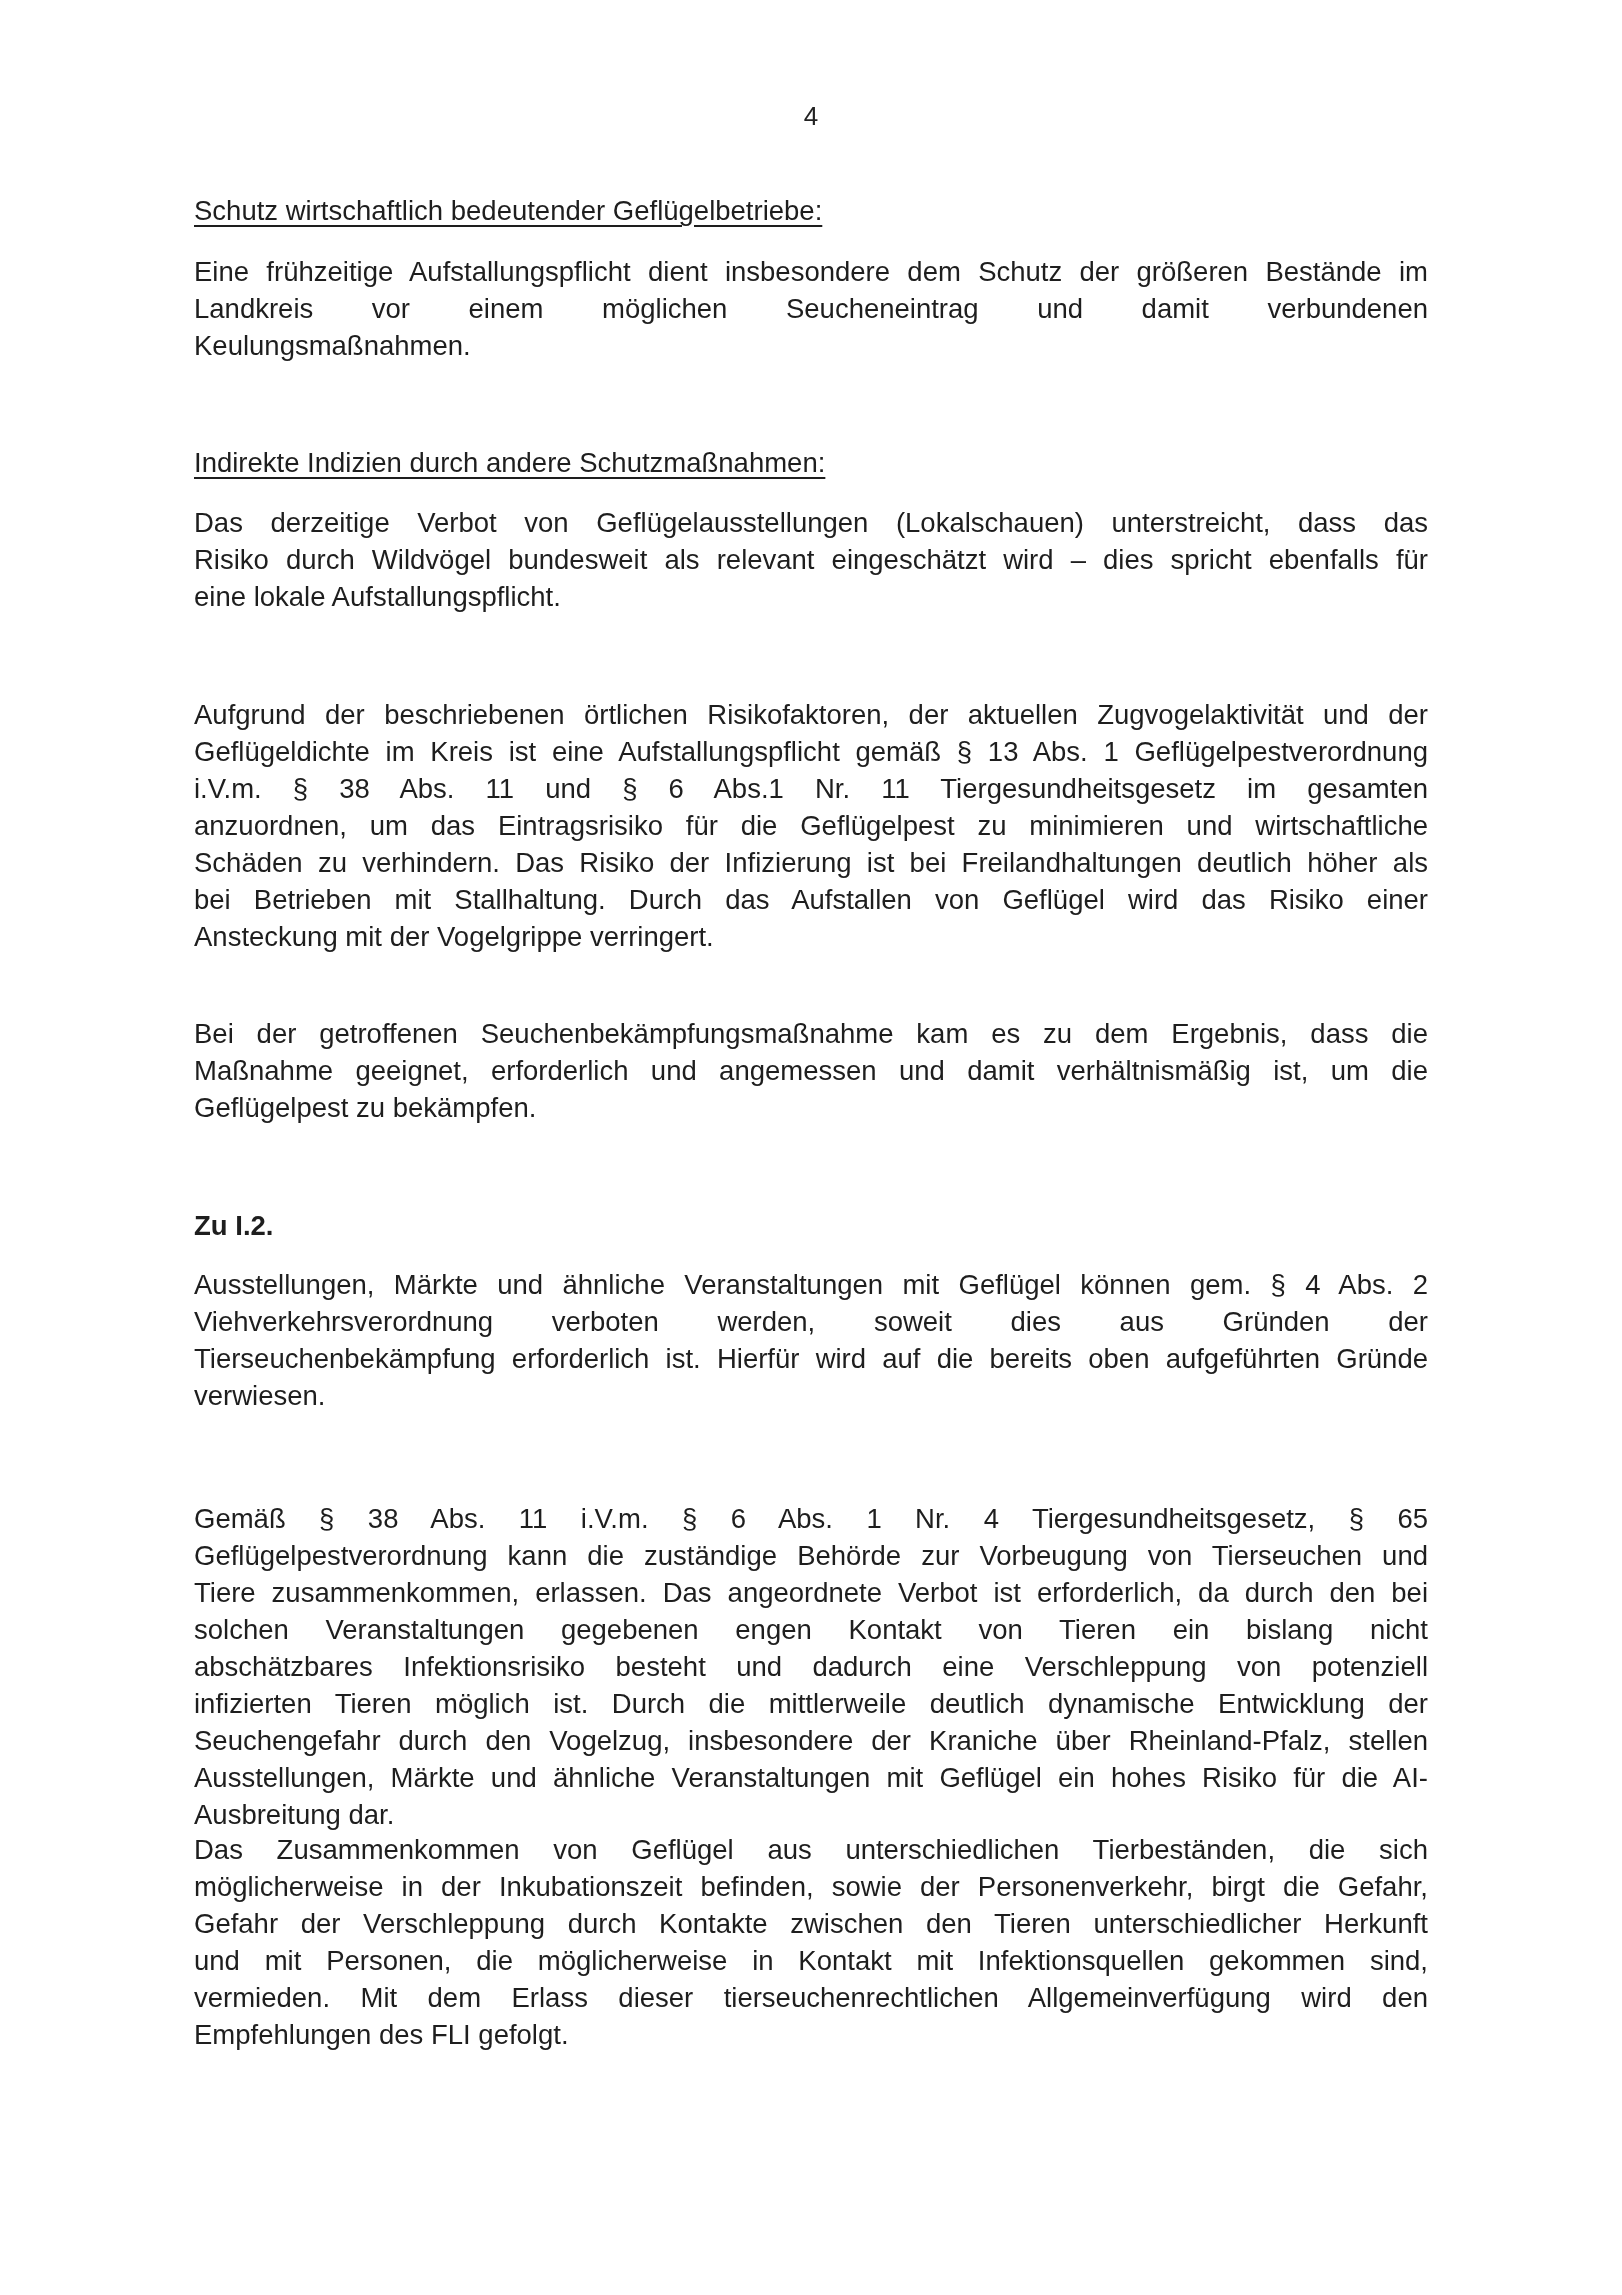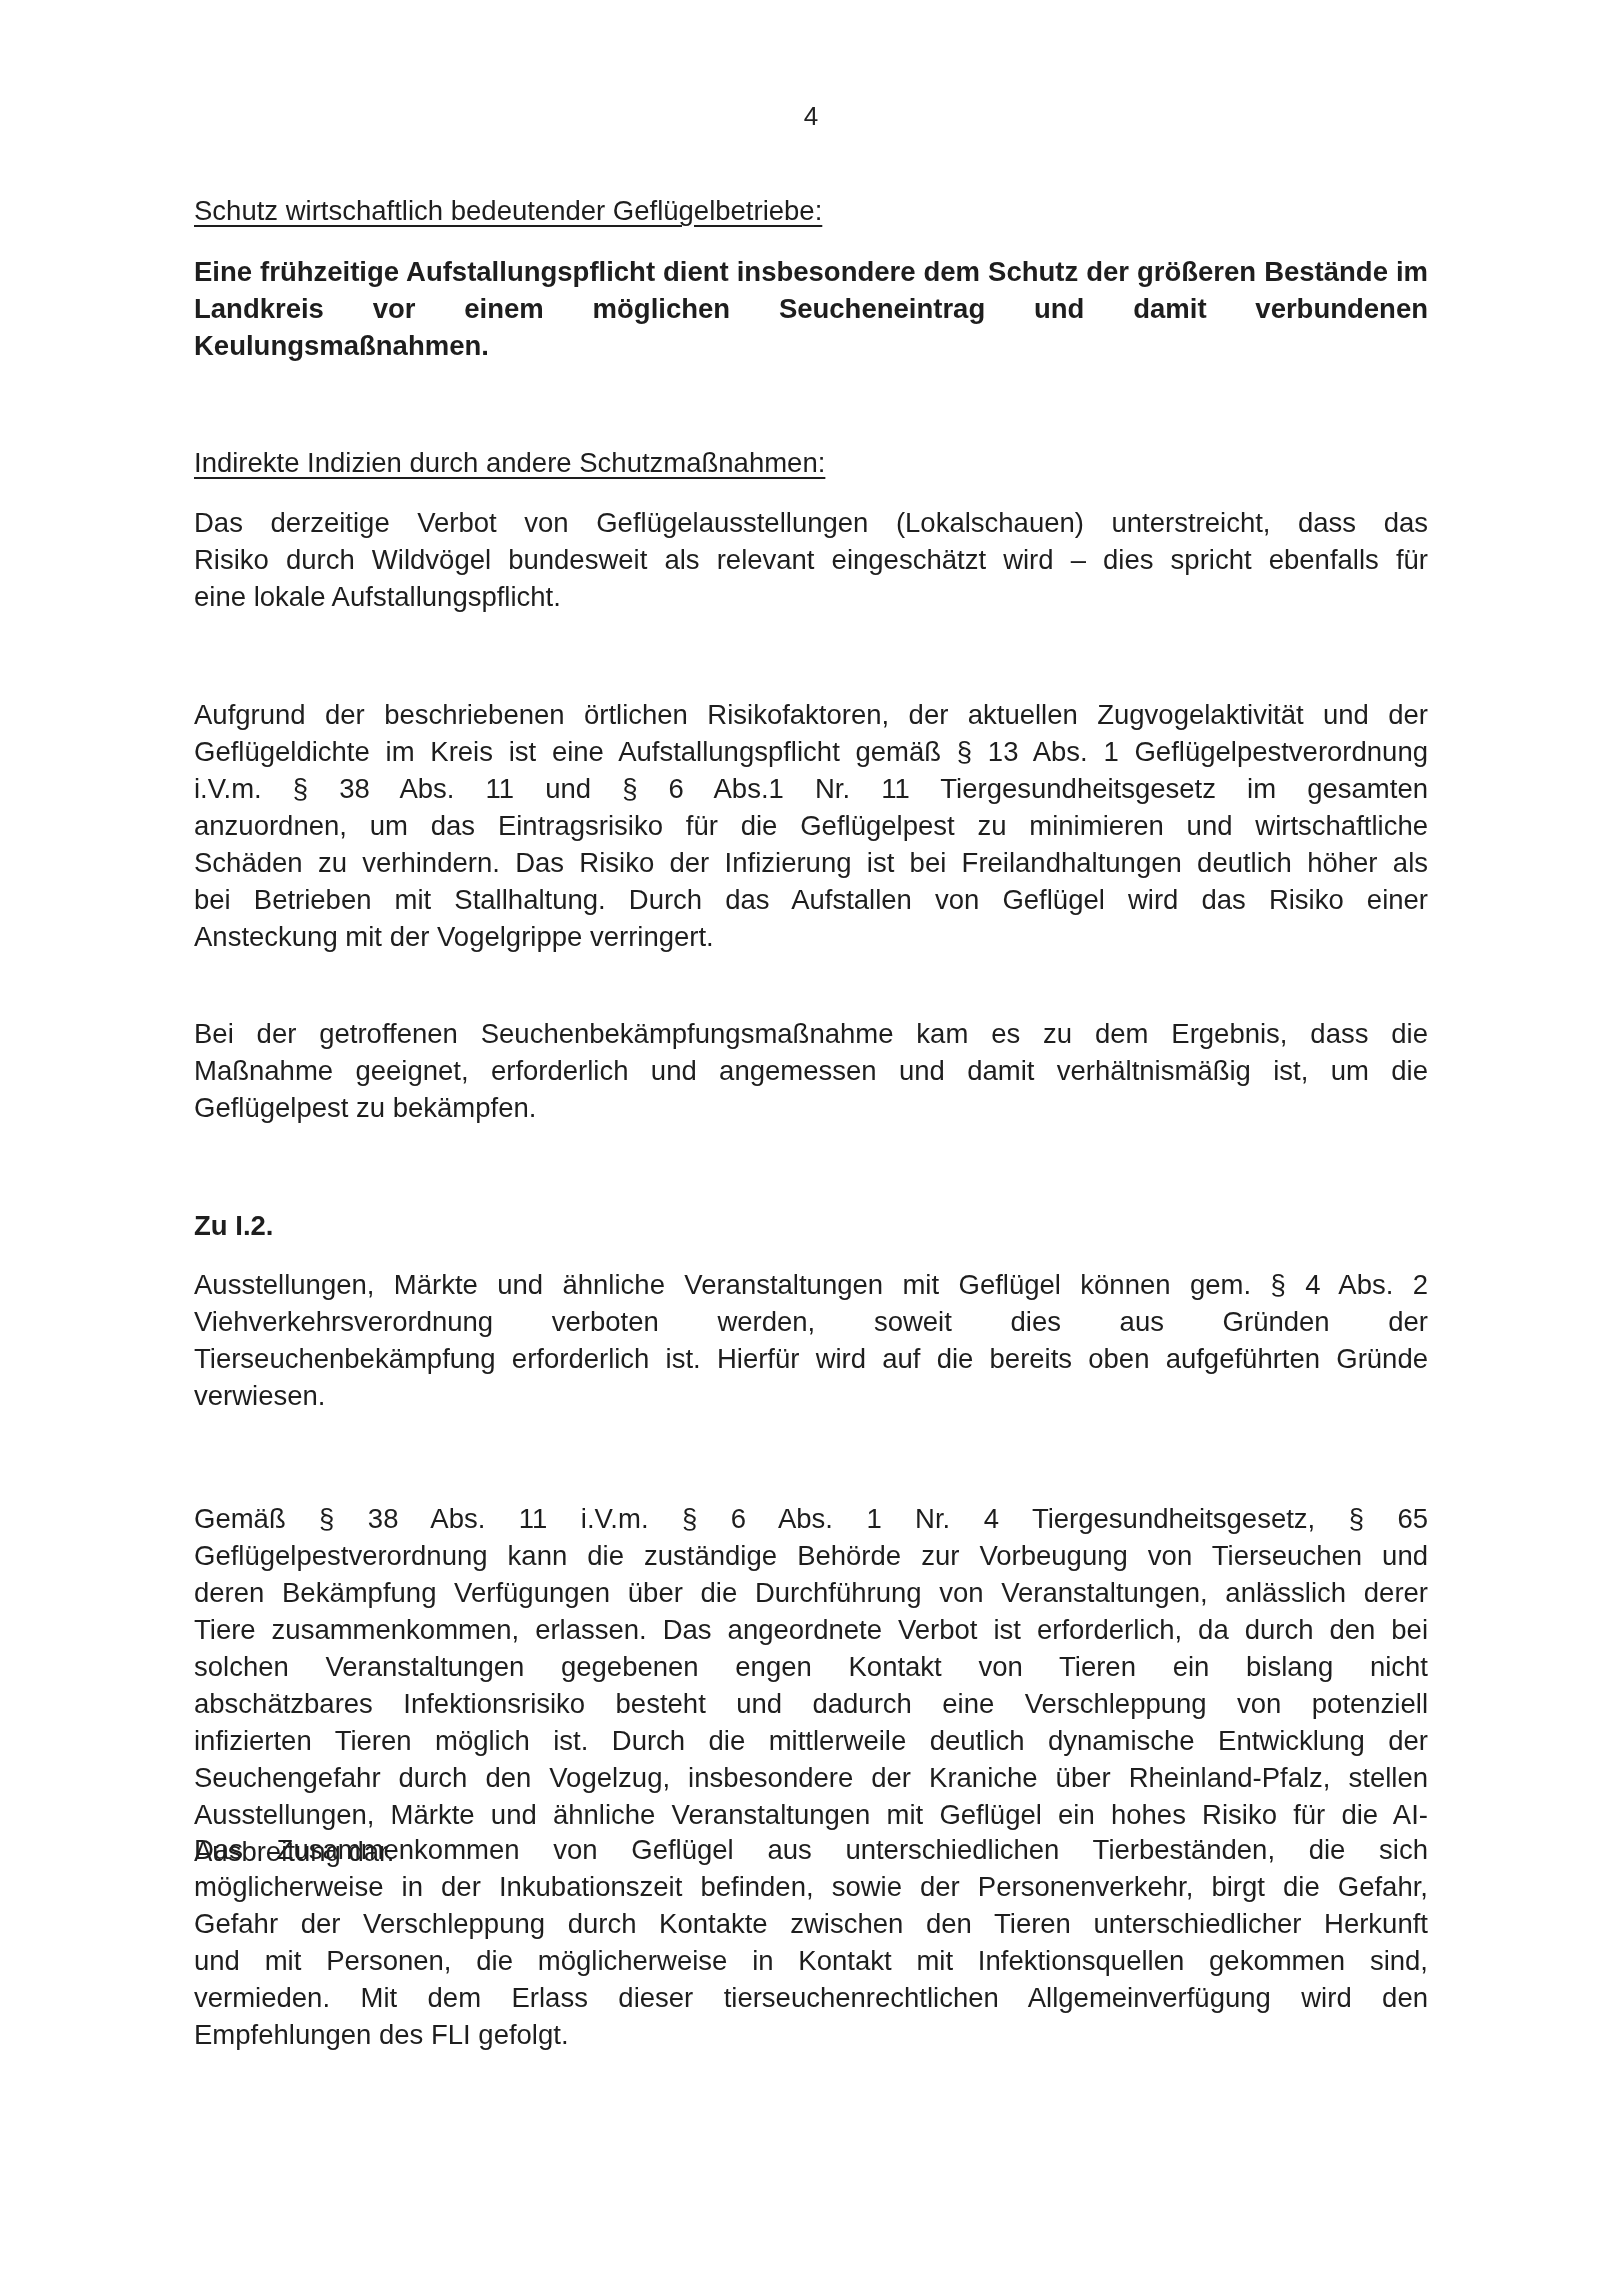--- a/index.html
+++ b/index.html
@@ -64,21 +64,21 @@
   </style>
 </head>
 <body>
 
 <div>
 
   <div class="page-number">4</div>
 
   <div class="heading-underlined" style="top:192px;">Schutz wirtschaftlich bedeutender Geflügelbetriebe:</div>
 
-  <div class="block" style="top:253px;font-weight:bold;">
+  <div class="block" style="top:253px;">
     <span class="line">Eine frühzeitige Aufstallungspflicht dient insbesondere dem Schutz der größeren Bestände im</span>
     <span class="line">Landkreis vor einem möglichen Seucheneintrag und damit verbundenen</span>
     <span class="line last">Keulungsmaßnahmen.</span>
   </div>
 
   <div class="heading-underlined" style="top:444px;">Indirekte Indizien durch andere Schutzmaßnahmen:</div>
 
   <div class="block" style="top:504px;">
     <span class="line">Das derzeitige Verbot von Geflügelausstellungen (Lokalschauen) unterstreicht, dass das</span>
     <span class="line">Risiko durch Wildvögel bundesweit als relevant eingeschätzt wird – dies spricht ebenfalls für</span>
@@ -106,21 +106,20 @@
   <div class="block" style="top:1266px;">
     <span class="line">Ausstellungen, Märkte und ähnliche Veranstaltungen mit Geflügel können gem. § 4 Abs. 2</span>
     <span class="line">Viehverkehrsverordnung verboten werden, soweit dies aus Gründen der</span>
     <span class="line">Tierseuchenbekämpfung erforderlich ist. Hierfür wird auf die bereits oben aufgeführten Gründe</span>
     <span class="line last">verwiesen.</span>
   </div>
 
   <div class="block" style="top:1500px;">
     <span class="line">Gemäß § 38 Abs. 11 i.V.m. § 6 Abs. 1 Nr. 4 Tiergesundheitsgesetz, § 65</span>
     <span class="line">Geflügelpestverordnung kann die zuständige Behörde zur Vorbeugung von Tierseuchen und</span>
-    <span class="line">deren Bekämpfung Verfügungen über die Durchführung von Veranstaltungen, anlässlich derer</span>
     <span class="line">Tiere zusammenkommen, erlassen. Das angeordnete Verbot ist erforderlich, da durch den bei</span>
     <span class="line">solchen Veranstaltungen gegebenen engen Kontakt von Tieren ein bislang nicht</span>
     <span class="line">abschätzbares Infektionsrisiko besteht und dadurch eine Verschleppung von potenziell</span>
     <span class="line">infizierten Tieren möglich ist. Durch die mittlerweile deutlich dynamische Entwicklung der</span>
     <span class="line">Seuchengefahr durch den Vogelzug, insbesondere der Kraniche über Rheinland-Pfalz, stellen</span>
     <span class="line">Ausstellungen, Märkte und ähnliche Veranstaltungen mit Geflügel ein hohes Risiko für die AI-</span>
     <span class="line last">Ausbreitung dar.</span>
   </div>
 
   <div class="block" style="top:1831px;">

